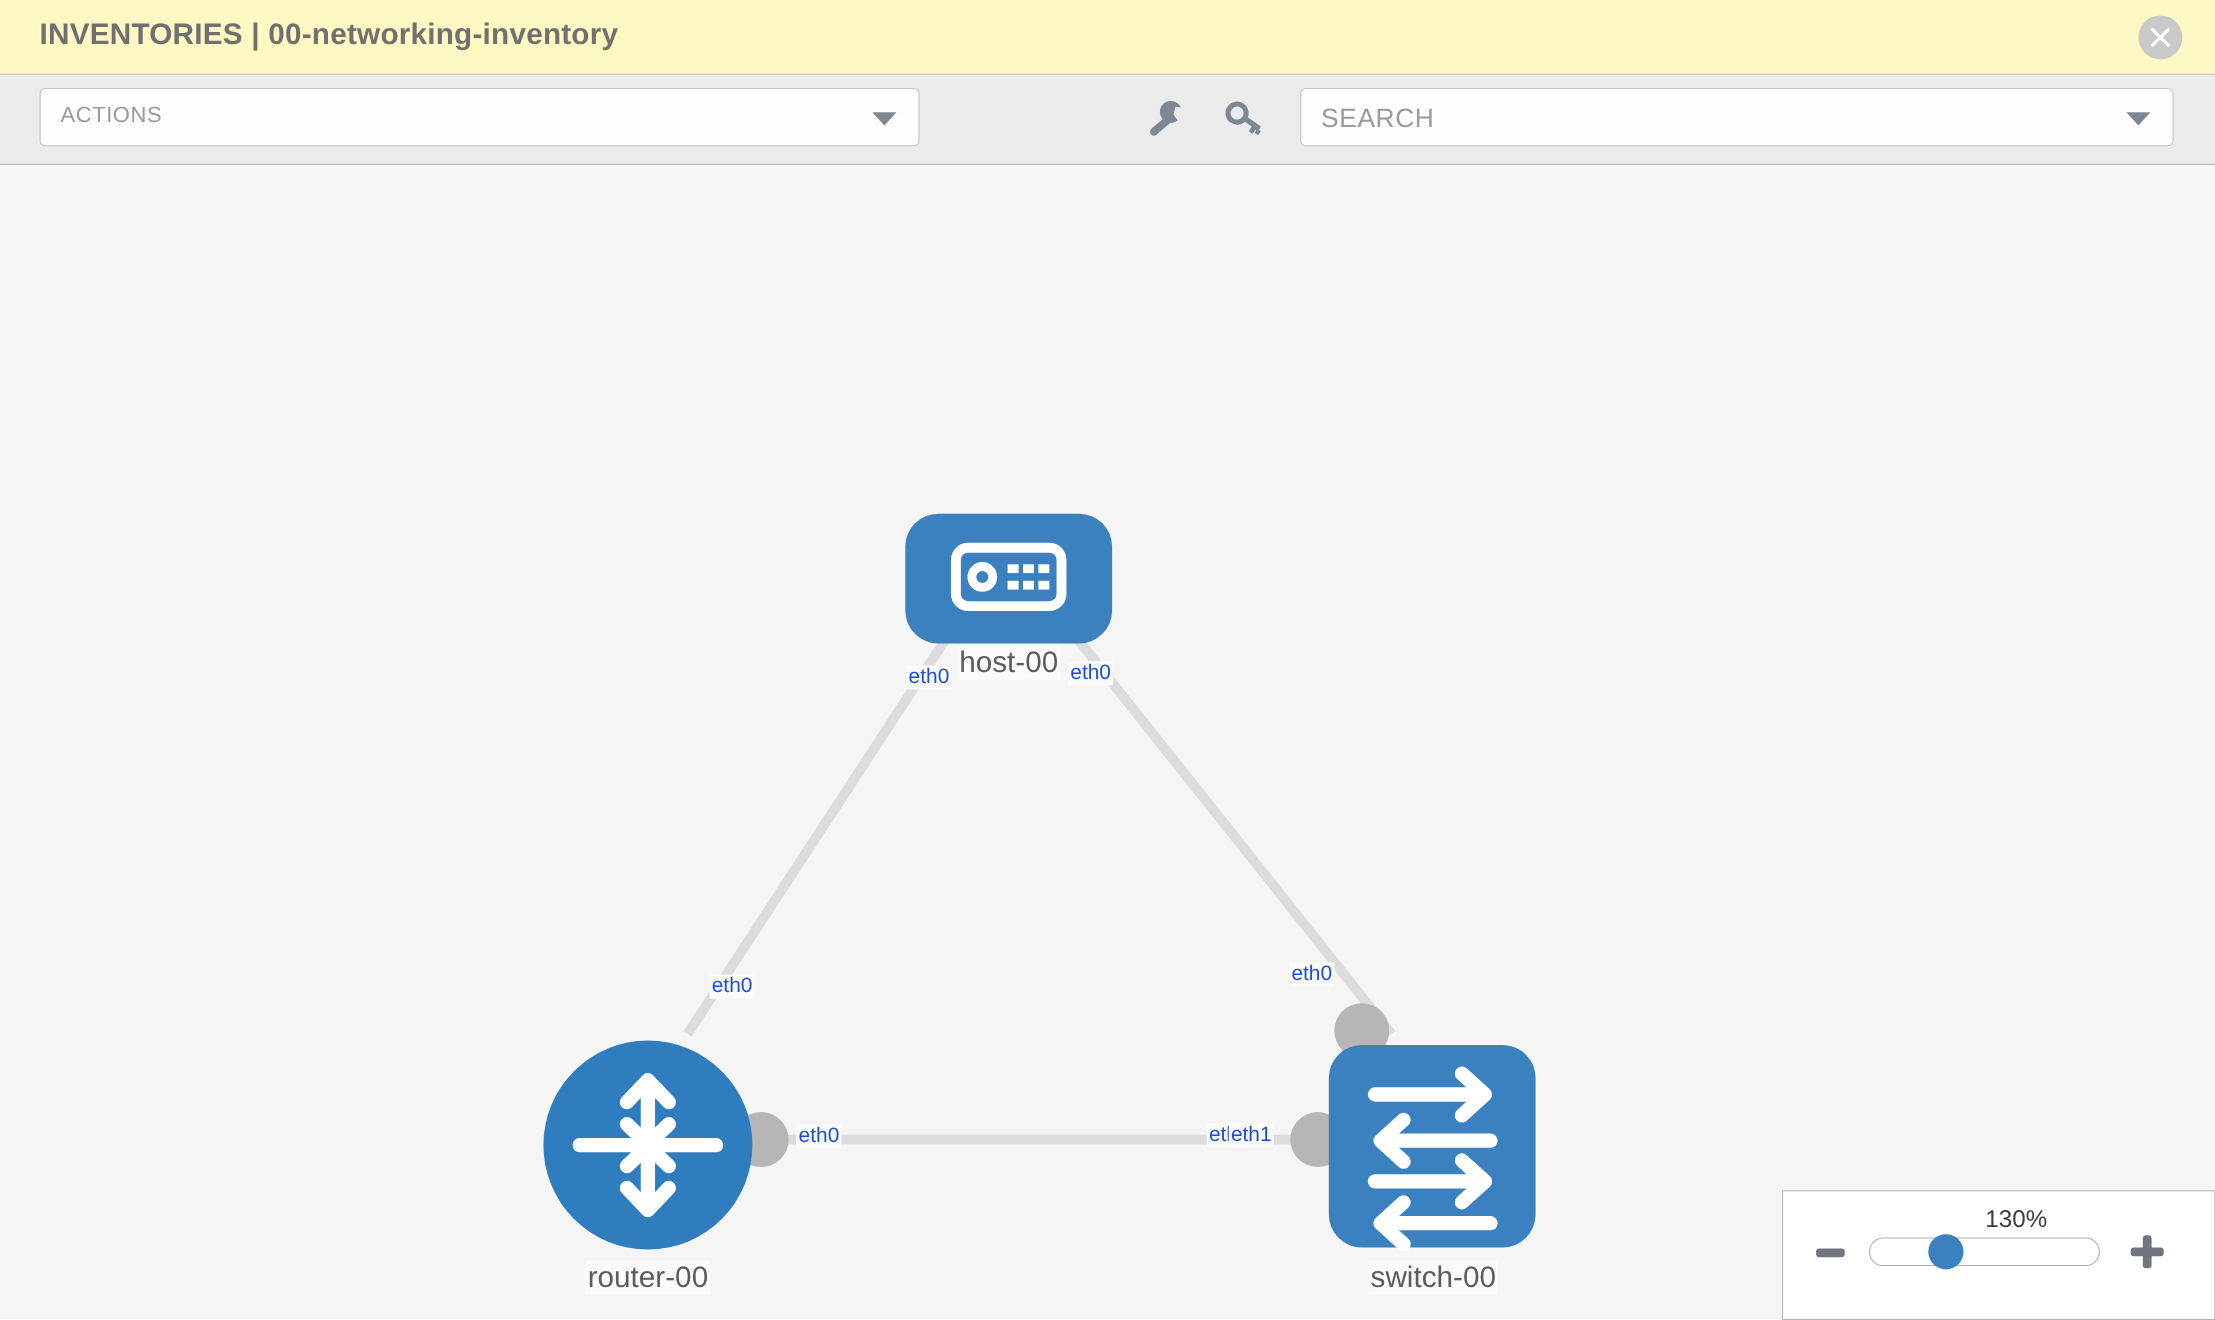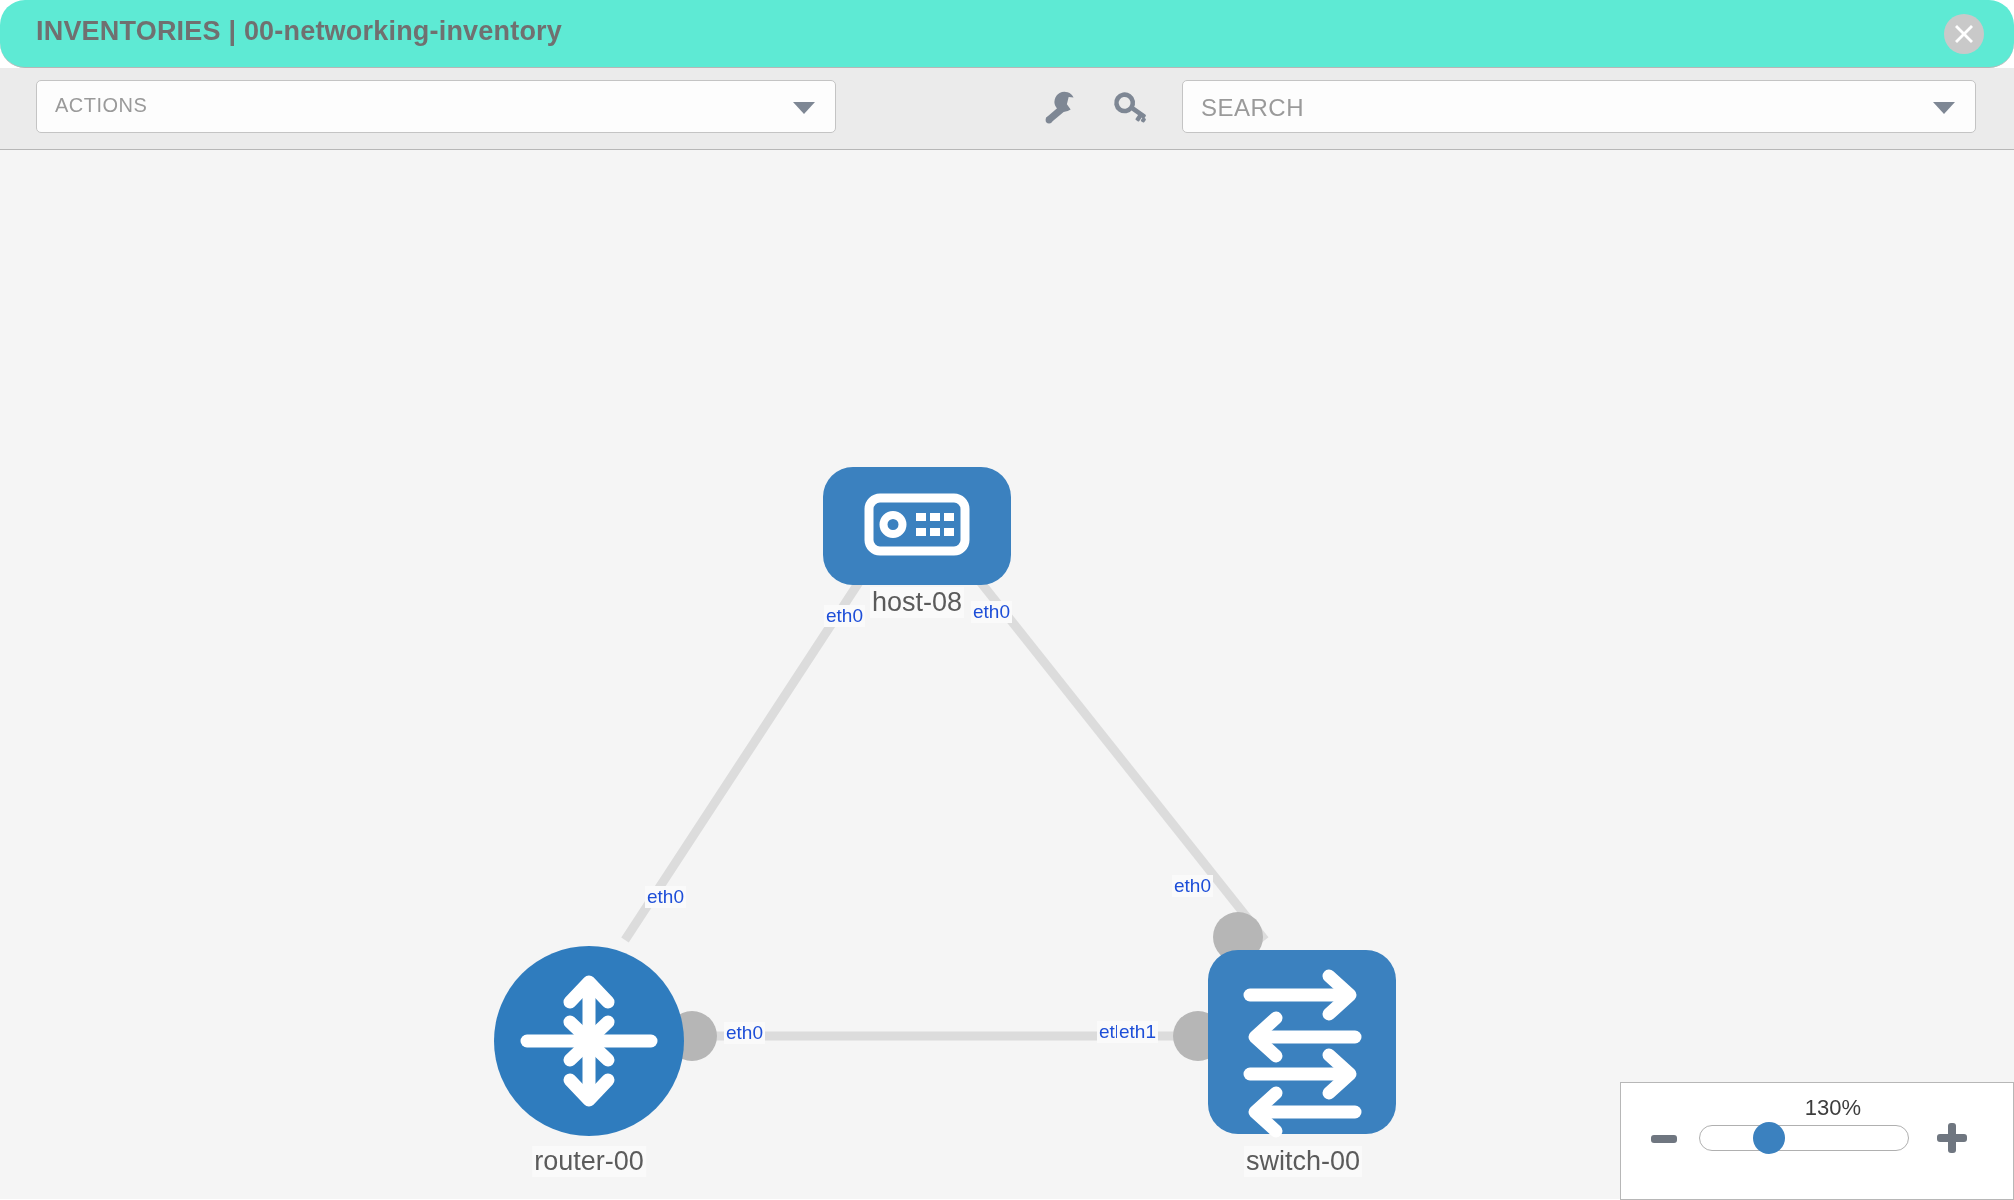--- a/index.html
+++ b/index.html
@@ -12,24 +12,23 @@
     height: 1200px;
     overflow: hidden;
     font-family: "Liberation Sans", sans-serif;
     -webkit-font-smoothing: antialiased;
   }
 
   
   .header {
     position: relative;
     height: 68px;
-    background: #5eead4;
+    background: #fef9c3;
     border-bottom: 1px solid #b7b7b7;
     box-sizing: border-box;
-    border-radius: 25px;
   }
   .page-title {
     position: absolute;
     left: 36px;
     top: 16px;
     font-size: 27px;
     font-weight: bold;
     color: #707070;
     letter-spacing: 0.2px;
     white-space: nowrap;
@@ -322,21 +321,21 @@
 
         <line x1="1250" y1="924" x2="1348" y2="924"></line>
         <polyline points="1329,905 1350,924 1329,943"></polyline>
 
         <line x1="1355" y1="962" x2="1257" y2="962"></line>
         <polyline points="1276,943 1255,962 1276,981"></polyline>
       </g>
     </g>
   </svg>
 
-  <div class="node-label" style="left:917px; top:437px;">host-08</div>
+  <div class="node-label" style="left:917px; top:437px;">host-00</div>
   <div class="node-label" style="left:589px; top:996px;">router-00</div>
   <div class="node-label" style="left:1303px; top:996px;">switch-00</div>
 
   <div class="iface-label" style="left:824px; top:455px;">eth0</div>
   <div class="iface-label" style="left:971px; top:451px;">eth0</div>
   <div class="iface-label" style="left:645px; top:736px;">eth0</div>
   <div class="iface-label" style="left:1172px; top:725px;">eth0</div>
   <div class="iface-label" style="left:724px; top:872px;">eth0</div>
   <div class="iface-label" style="left:1097px; top:871px;">eth0</div>
   <div class="iface-label" style="left:1117px; top:871px;">eth1</div>

